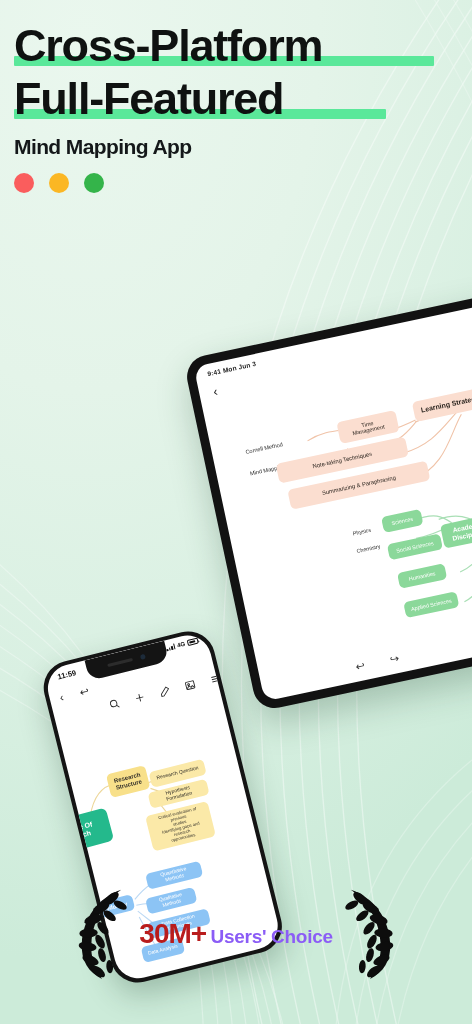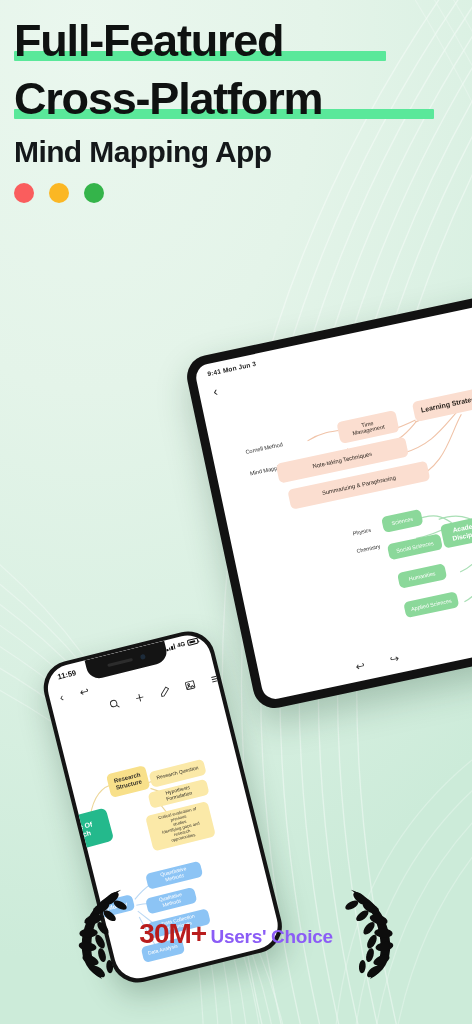--- a/index.html
+++ b/index.html
@@ -32,21 +32,21 @@
   .h-line .bar {
     position:absolute; left:0; bottom:2px; height:10px;
     background:#5ae89a; z-index:1; border-radius:1px;
   }
   .l1 { margin-top:8px; }
   .l1 .bar { width:372px; }
   .l2 { margin-top:13px; }
   .l2 .bar { width:420px; }
   .h-sub {
     display:block; margin-top:14px;
-    font-size:30px; font-weight:700; color:#14181a;
+    font-size:21px; font-weight:700; color:#14181a;
     letter-spacing:-0.6px;
   }
   .dots { margin-top:14px; display:flex; gap:15px; }
   .dot { width:20px; height:20px; border-radius:50%; }
 
   
   .tablet {
     position:absolute; left:183px; top:360px;
     width:330px; height:360px;
     transform:rotate(-12deg);
@@ -199,27 +199,27 @@
         <path d="M300,-40 Q420,120 472,260"></path>
         <path d="M316,-40 Q436,120 488,260"></path>
         <path d="M332,-40 Q452,120 504,260"></path>
         <path d="M348,-40 Q468,120 520,260"></path>
       </g>
     </svg>
   </div>
 </div>
 
 <div class="header">
+  <div class="h-line l2">
+    <span class="bar"></span>
+    <span class="txt">Cross-Platform</span>
+  </div>
   <div class="h-line l1">
     <span class="bar"></span>
     <span class="txt">Full-Featured</span>
-  </div>
-  <div class="h-line l2">
-    <span class="bar"></span>
-    <span class="txt">Cross-Platform</span>
   </div>
   <span class="h-sub">Mind Mapping App</span>
   <div class="dots">
     <span class="dot" style="background: rgb(250, 93, 93);"></span>
     <span class="dot" style="background: rgb(251, 183, 36);"></span>
     <span class="dot" style="background: rgb(52, 180, 74);"></span>
   </div>
 </div>
 
 <div class="tablet">

